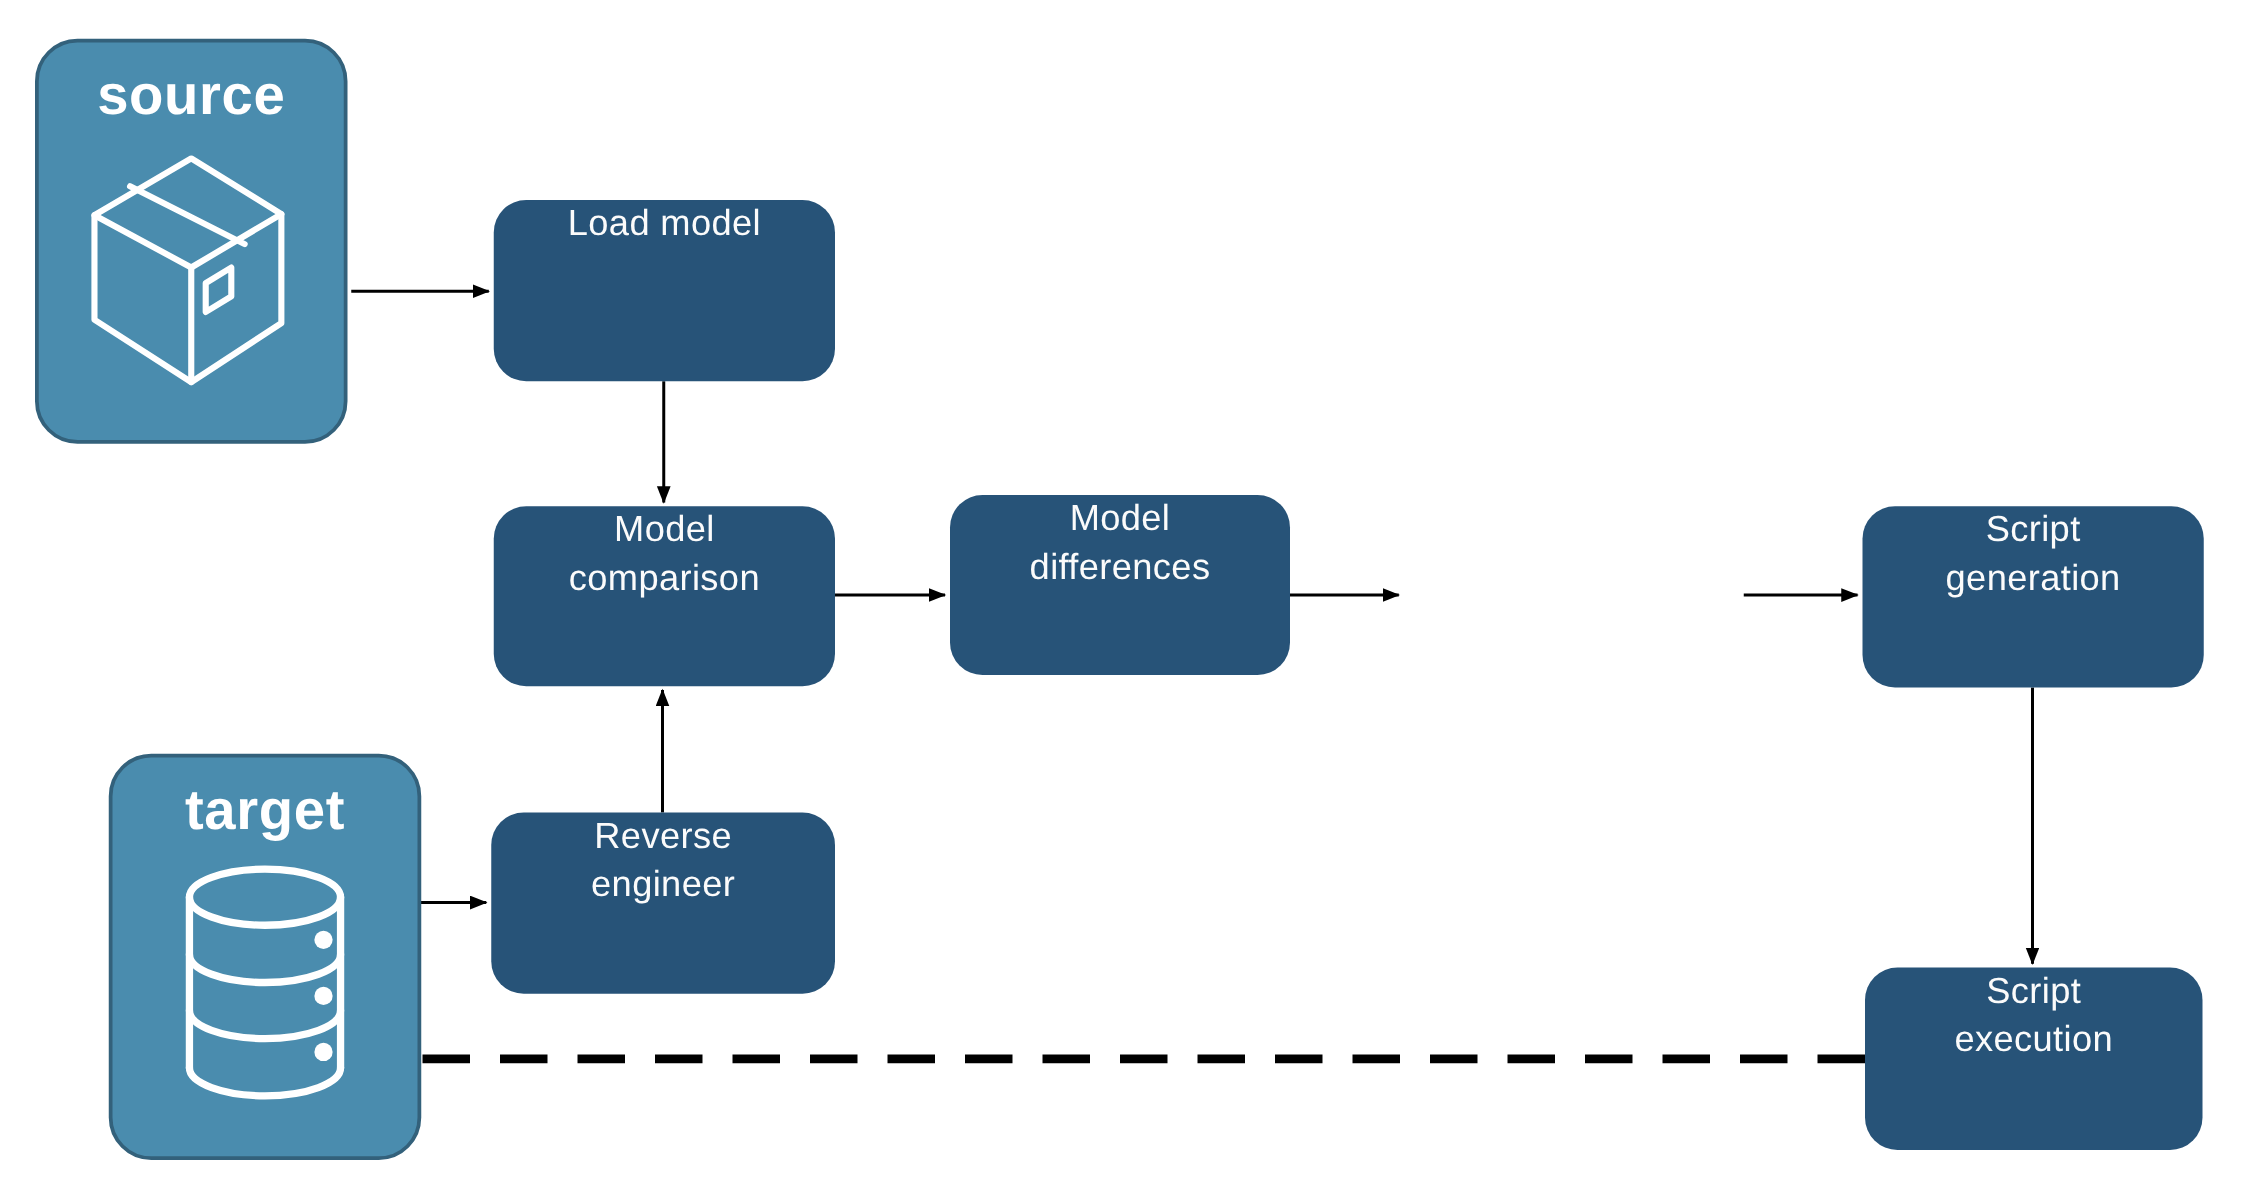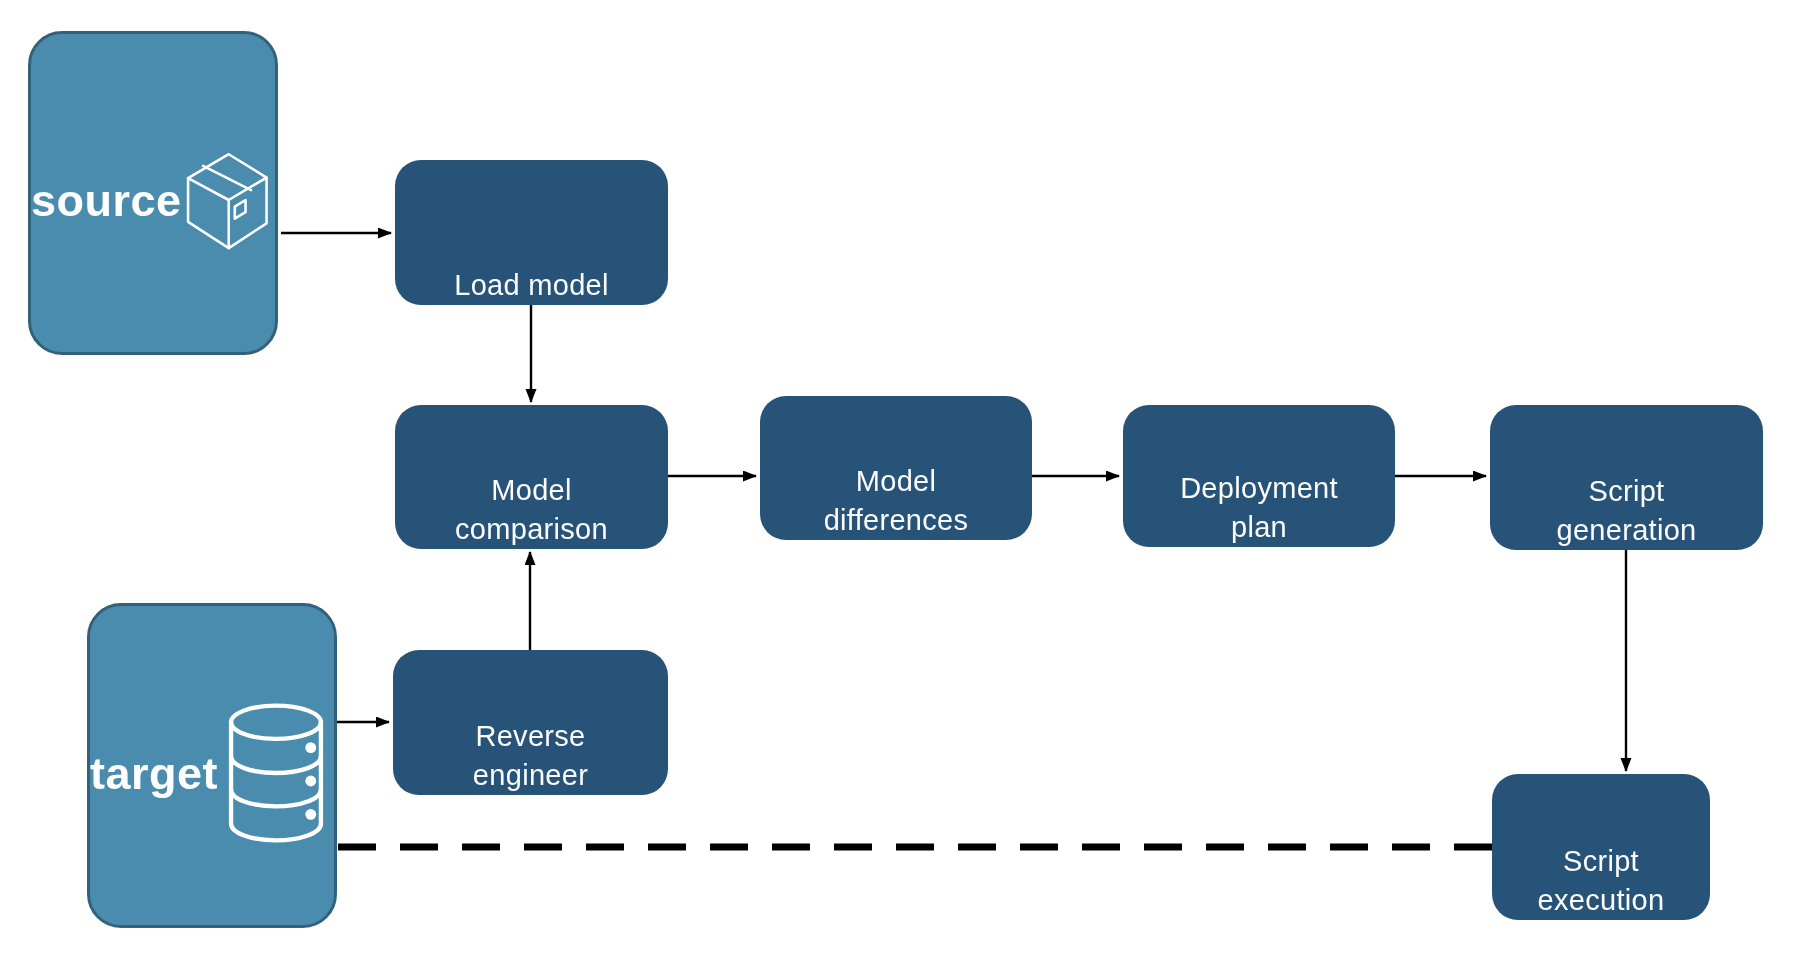--- a/index.html
+++ b/index.html
@@ -18,31 +18,31 @@
     width:1800px;height:959px;
     background:var(--canvas-bg);
     overflow:hidden;
   }
   .edges{position:absolute;left:0;top:0;width:1800px;height:959px;color:var(--arrow);}
   .node{
     position:absolute;
     background:var(--node-fill);
     color:var(--node-text);
     border-radius:26px;
-    display:flex;align-items:flex-end;justify-content:center;
+    display:flex;align-items:flex-start;justify-content:center;
     text-align:center;
     font-size:29px;line-height:39px;letter-spacing:.3px;
   }
   .node .lbl{display:block;max-width:195px;}
   .entity{
     position:absolute;
     background:var(--entity-fill);
     border:3px solid var(--entity-border);
     border-radius:34px;
-    display:flex;flex-direction:row;align-items:center;
+    display:flex;flex-direction:column;align-items:center;
   }
   .entity-label{
     color:#ffffff;font-weight:bold;font-size:45px;line-height:52px;
     margin-top:16px;letter-spacing:.5px;
   }
   .entity-icon{margin-top:14px;}
 </style>
 </head>
 <body>
 
@@ -107,29 +107,26 @@
   </div>
 
   <div class="node" style="left:395px;top:405px;width:273px;height:144px;">
     <span class="lbl">Model comparison</span>
   </div>
 
   <div class="node" style="left:760px;top:396px;width:272px;height:144px;">
     <span class="lbl">Model differences</span>
   </div>
 
-  <div class="node" style="left:1123px;top:405px;width:272px;height:142px;">
-    <span class="lbl">Deployment plan</span>
-  </div>
 
   <div class="node" style="left:393px;top:650px;width:275px;height:145px;">
     <span class="lbl">Reverse engineer</span>
   </div>
 
   <div class="node" style="left:1490px;top:405px;width:273px;height:145px;">
     <span class="lbl">Script generation</span>
   </div>
 
-  <div class="node" style="left:1492px;top:774px;width:218px;height:146px;">
+  <div class="node" style="left:1492px;top:774px;width:270px;height:146px;">
     <span class="lbl">Script execution</span>
   </div>
 
 </div>
 
 </body></html>

